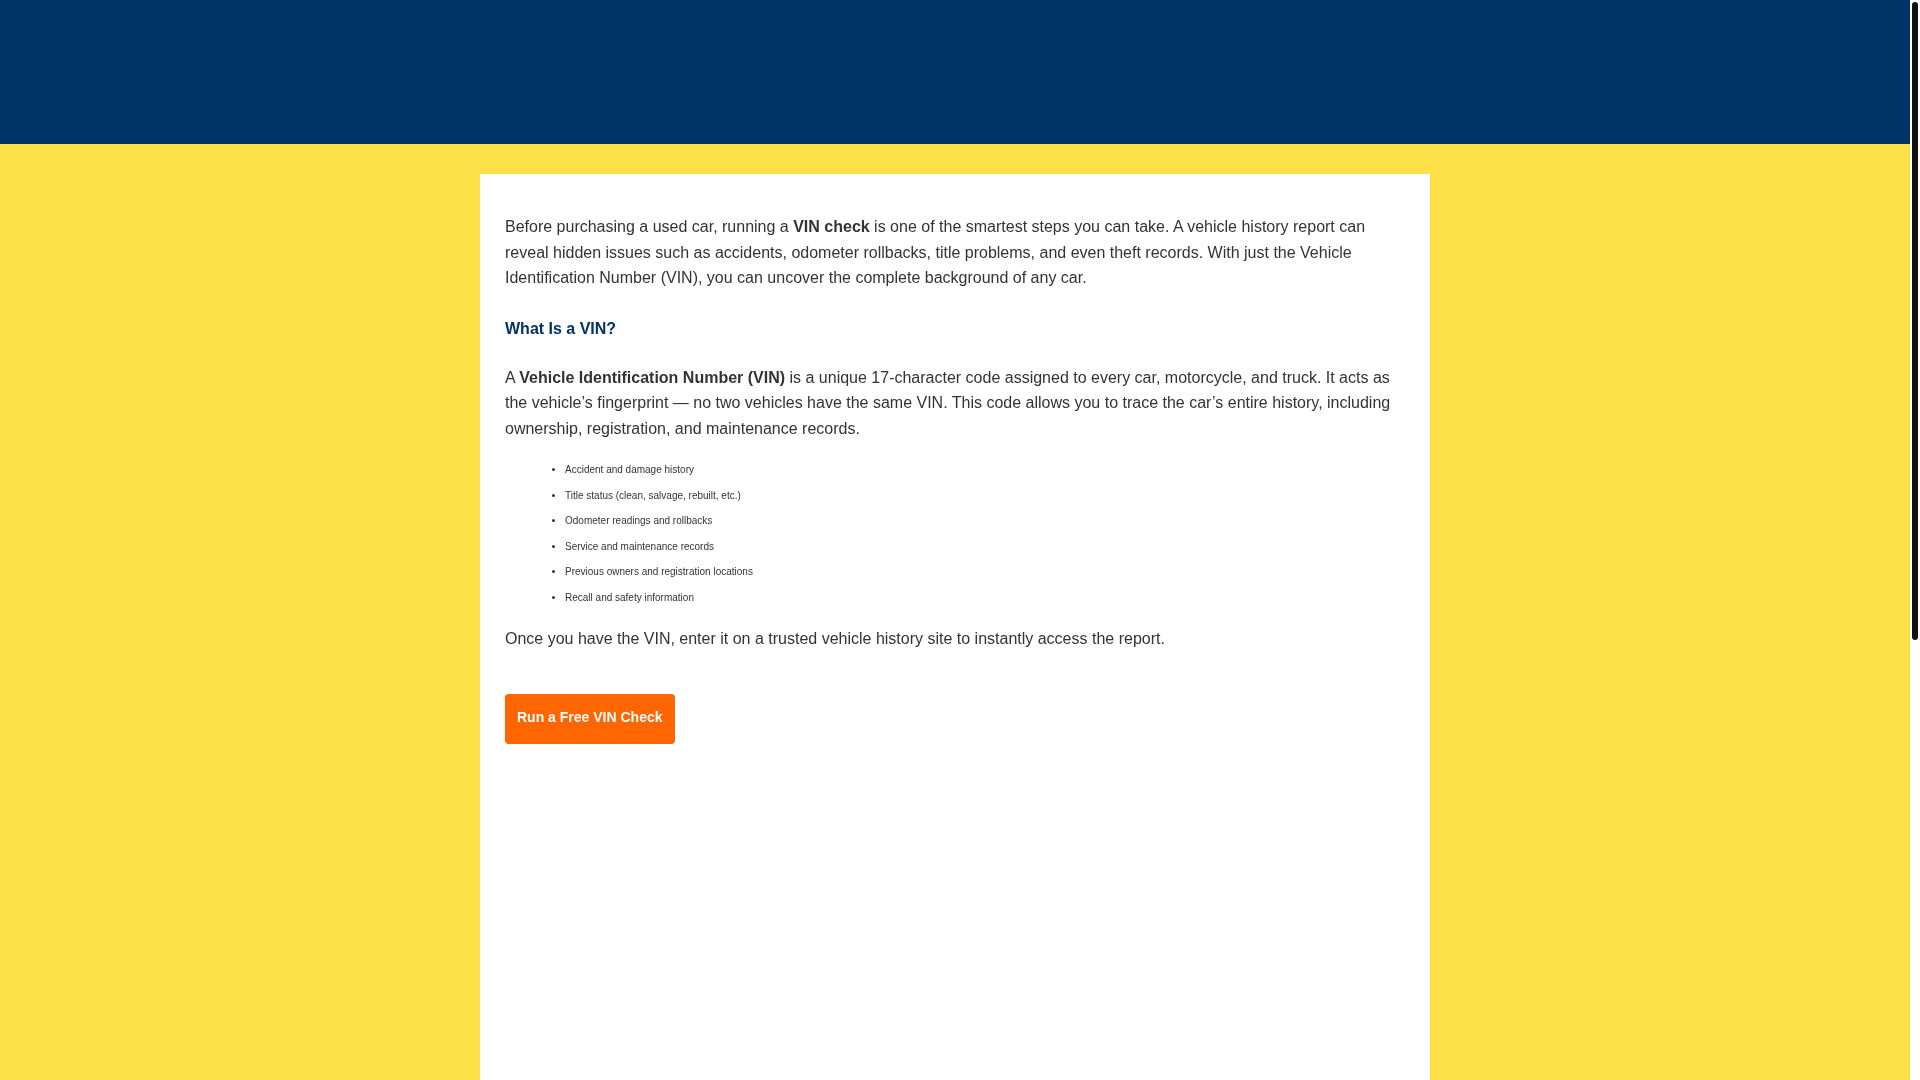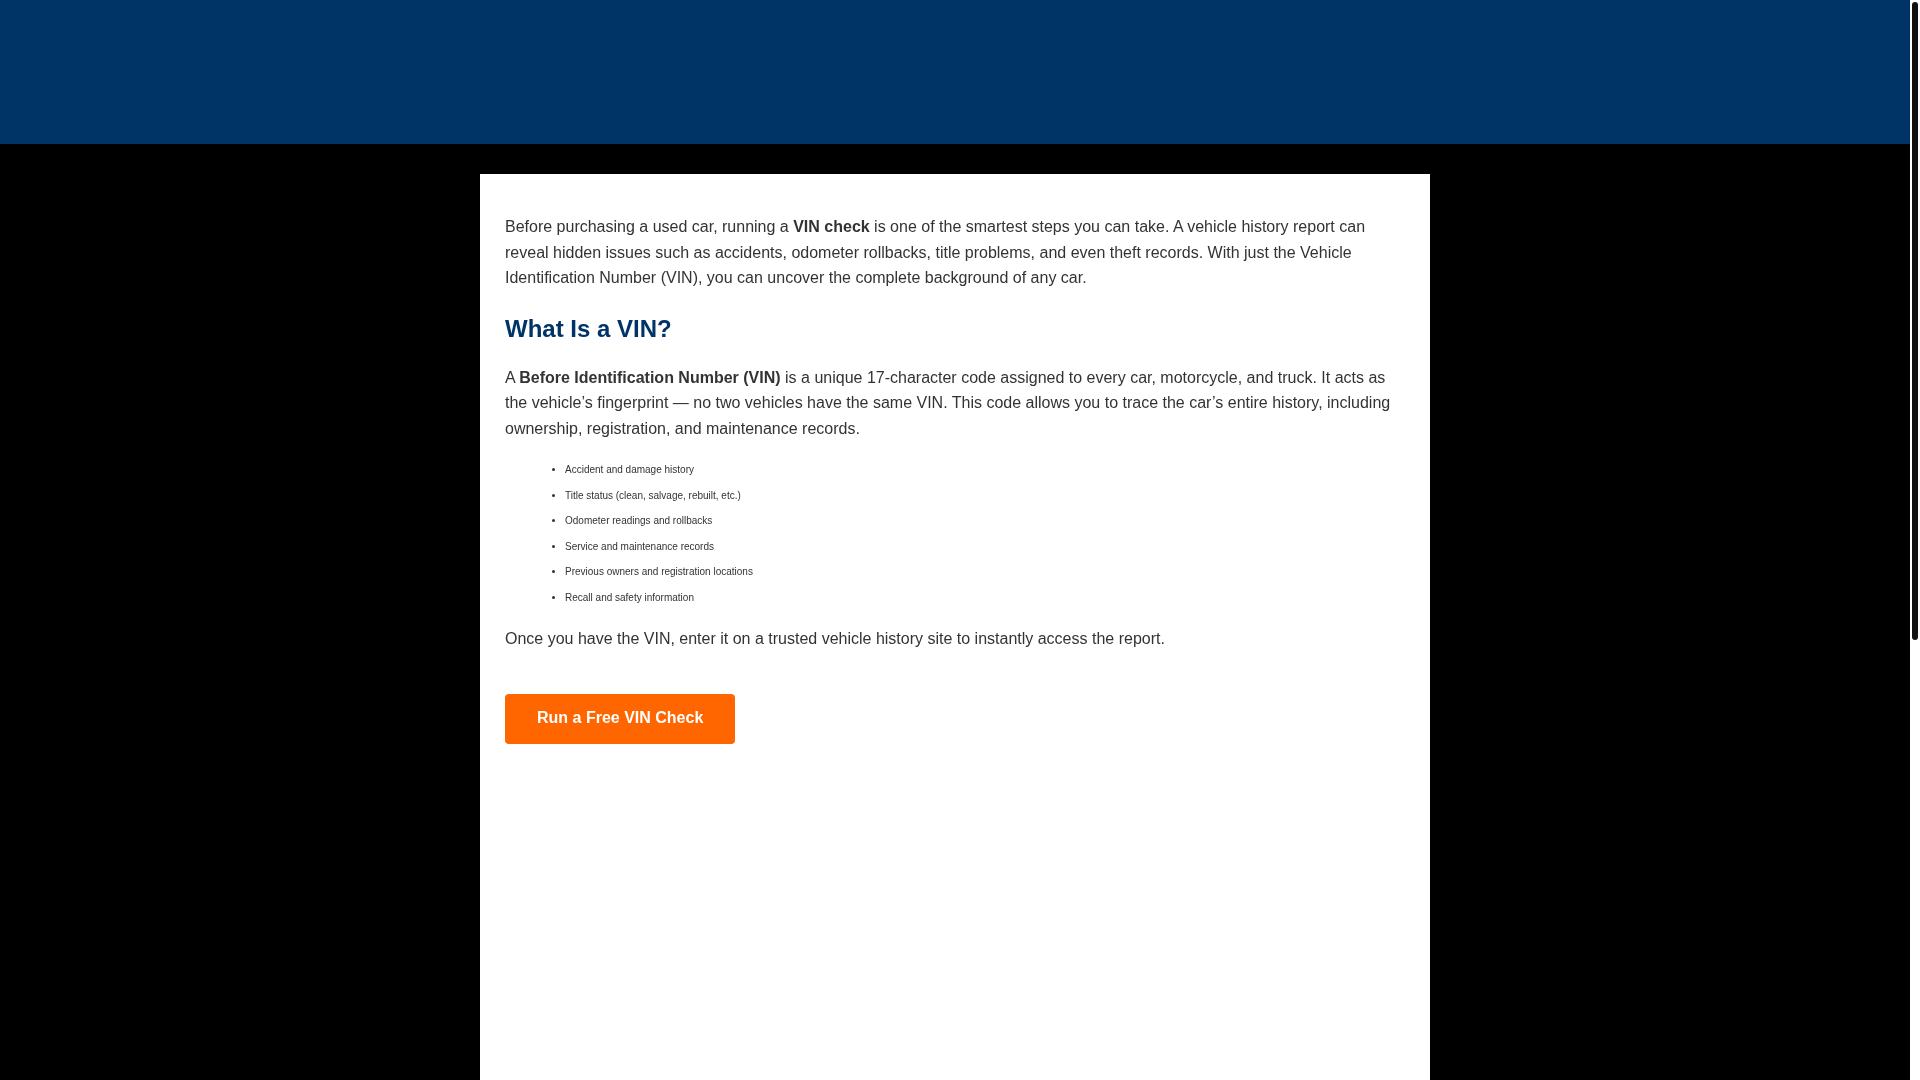--- a/index.html
+++ b/index.html
@@ -5,21 +5,21 @@
     * { box-sizing: border-box; margin: 0; padding: 0; }
     html, body {
       width: 1920px; height: 1080px; overflow: hidden;
       background: #f8f8f8;
       font-family: "Liberation Sans", sans-serif;
       color: #333333;
     }
     .viewport {
       position: absolute; left: 0; top: 0;
       width: 1910px; height: 1080px;
-      background: #000000;
+      background: #fde047;
       overflow: hidden;
     }
     .site-header {
       position: absolute; left: 0; top: 0;
       width: 1910px; height: 144px;
       background: #003366;
     }
     .site-header .header-title {
       position: absolute; left: 0; right: 0; top: 52px;
       text-align: center;
@@ -34,44 +34,44 @@
       padding: 40px 25px 25px 25px;
     }
     .card p {
       font-size: 16px;
       line-height: 25.5px;
       color: #333333;
       margin: 0 0 16px 0;
     }
     .card p b { font-weight: bold; color: #333333; }
     .card h2 {
-      font-size: 24px;
+      font-size: 16px;
       font-weight: bold;
       color: #003366;
       margin: 24px 0 22px 0;
       line-height: 28px;
     }
     .card ul {
       margin: 0 0 16px 0;
       padding-left: 60px;
       list-style: disc;
     }
     .card ul li {
       font-size: 10px;
       line-height: 25.5px;
       color: #333333;
     }
     .cta {
       display: inline-block;
       margin-top: 26px;
       background: #ff6600;
       color: #ffffff;
-      font-size: 16px;
+      font-size: 14px;
       font-weight: bold;
-      padding: 15px 32px;
+      padding: 15px 12px;
       height: 50px;
       border-radius: 4px;
       border: none;
       text-decoration: none;
       cursor: pointer;
       font-family: "Liberation Sans", sans-serif;
     }
     .scrollbar-track {
       position: absolute; left: 1910px; top: 0;
       width: 10px; height: 1080px;
@@ -91,21 +91,21 @@
 
   <header class="site-header">
     <div class="header-title"></div>
   </header>
 
   <main class="card">
 
     <p><span>Before purchasing a used car, running a </span><b>VIN check</b><span> is one of the smartest steps you can take. A vehicle history report can reveal hidden issues such as accidents, odometer rollbacks, title problems, and even theft records. With just the Vehicle Identification Number (VIN), you can uncover the complete background of any car.</span></p>
 
     <h2>What Is a VIN?</h2>
-    <p><span>A </span><b>Before Identification Number (VIN)</b><span> is a unique 17-character code assigned to every car, motorcycle, and truck. It acts as the vehicle’s fingerprint — no two vehicles have the same VIN. This code allows you to trace the car’s entire history, including ownership, registration, and maintenance records.</span></p>
+    <p><span>A </span><b>Vehicle Identification Number (VIN)</b><span> is a unique 17-character code assigned to every car, motorcycle, and truck. It acts as the vehicle’s fingerprint — no two vehicles have the same VIN. This code allows you to trace the car’s entire history, including ownership, registration, and maintenance records.</span></p>
 
     <ul>
       <li>Accident and damage history</li>
       <li>Title status (clean, salvage, rebuilt, etc.)</li>
       <li>Odometer readings and rollbacks</li>
       <li>Service and maintenance records</li>
       <li>Previous owners and registration locations</li>
       <li>Recall and safety information</li>
     </ul>
 

